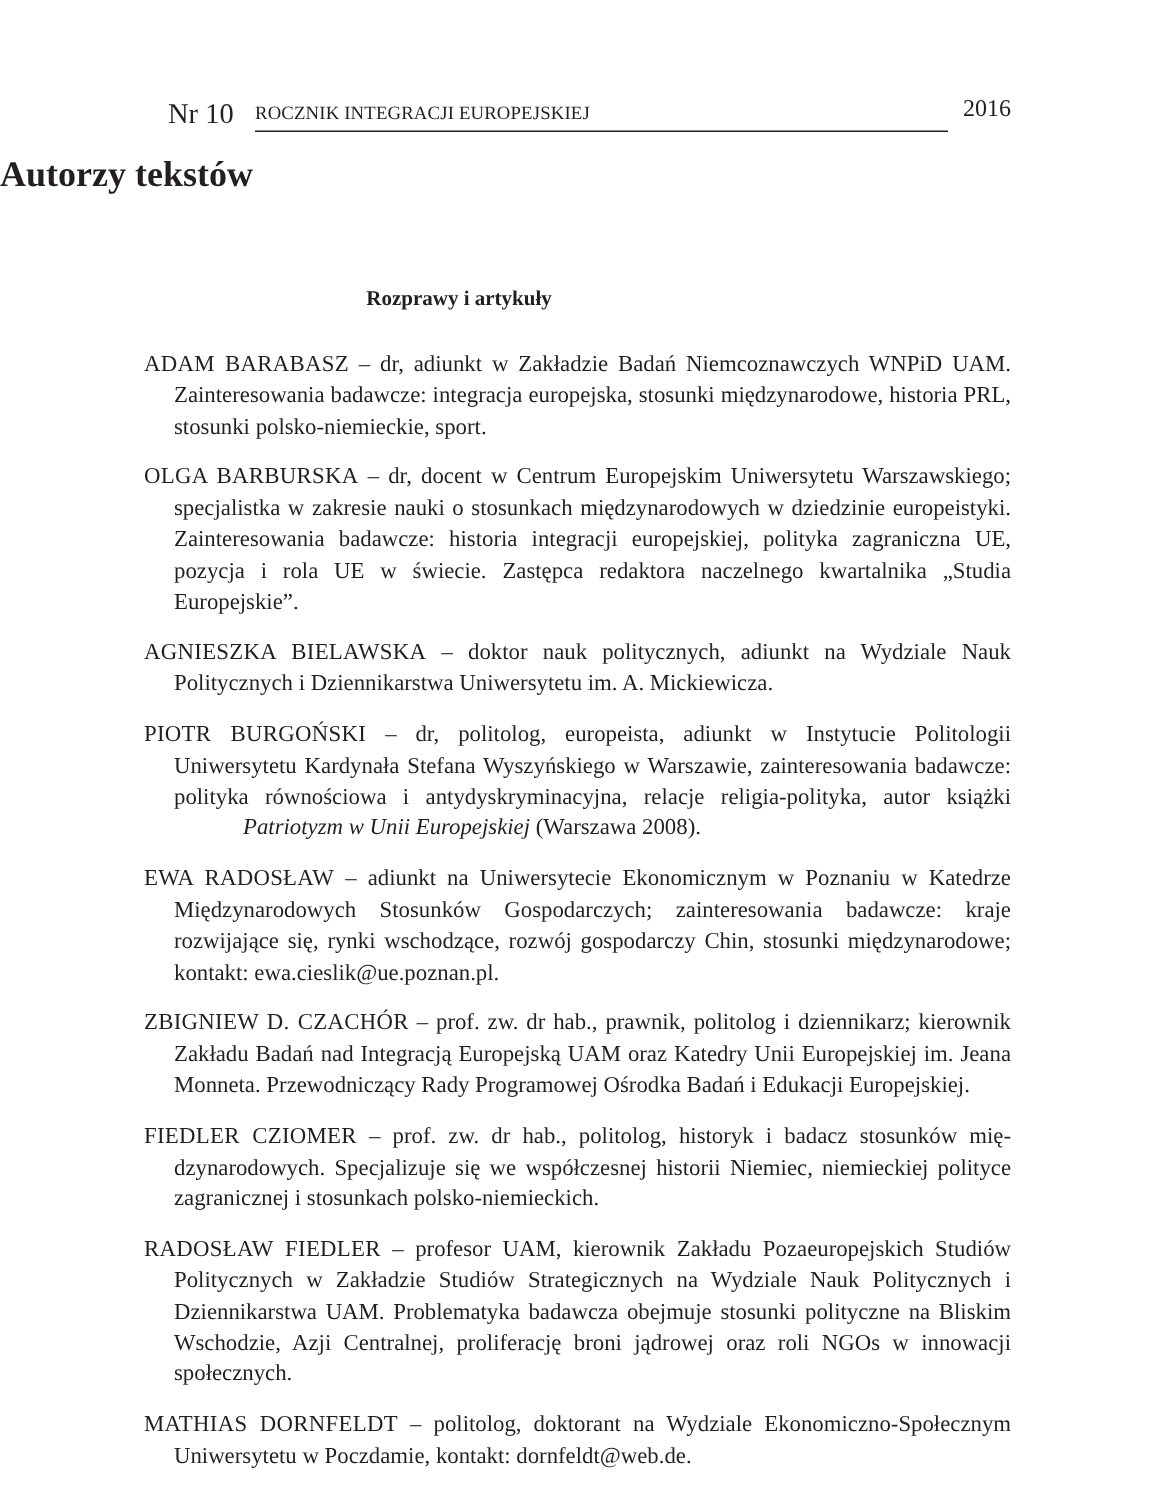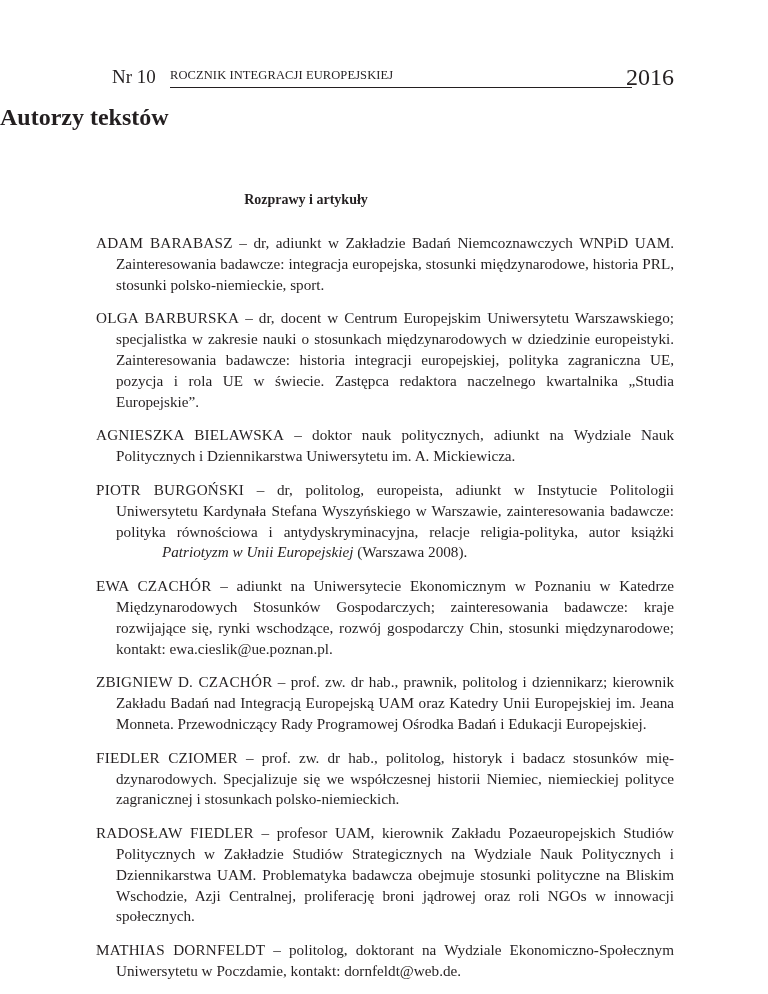--- a/index.html
+++ b/index.html
@@ -1,20 +1,20 @@
 <!DOCTYPE html>
 <html><head>
 <meta charset="utf-8">
 <style>
   html, body { margin: 0; padding: 0; background: #ffffff; }
   body { width: 768px; height: 994px; position: relative; overflow: hidden;
          font-family: "Liberation Serif", "DejaVu Serif", serif; color: #231f20; }
   .header { position: absolute; left: 112px; top: 60px; width: 562px; height: 30px; }
   .hdr-left { position: absolute; left: 0; top: 6px; font-size: 19px; }
-  .hdr-right { position: absolute; right: 0; top: 4px; font-size: 24px; }
+  .hdr-right { position: absolute; right: 0; top: 4px; font-size: 16px; }
   .hdr-rule { position: absolute; left: 58px; right: 42px; top: 27px; border-top: 1px solid #231f20; }
   .hdr-center { position: absolute; left: 58px; right: 42px; top: 8px; text-align: left;
                 font-size: 12.5px; letter-spacing: 0.1px; padding-right: 60px; }
   .title { position: absolute; left: 0; width: 768px; top: 104px; text-align: left;
            font-weight: bold; font-size: 24px; }
   .section { position: absolute; left: 0; width: 612px; top: 192px; text-align: center;
              font-weight: bold; font-size: 14px; }
   .entries { position: absolute; left: 96px; width: 578px; top: 233px; }
   .entry { font-size: 15.2px; line-height: 20.8px; text-align: justify;
            padding-left: 20px; text-indent: -20px; margin: 0 0 13px 0; hyphens: manual; }
@@ -32,18 +32,18 @@
 </div>
 
 <div class="title">Autorzy tekstów</div>
 <div class="section">Rozprawy i artykuły</div>
 
 <div class="entries">
   <p class="entry"><span class="name">ADAM BARABASZ</span><span> – dr, adiunkt w Zakładzie Badań Niemcoznawczych WNPiD UAM. Zainteresowania badawcze: integracja europejska, stosunki międzynarodo­we, historia PRL, stosunki polsko-niemieckie, sport.</span></p>
   <p class="entry"><span class="name">OLGA BARBURSKA</span><span> – dr, docent w Centrum Europejskim Uniwersytetu Warszaw­skiego; specjalistka w zakresie nauki o stosunkach międzynarodowych w dziedzi­nie europeistyki. Zainteresowania badawcze: historia integracji europejskiej, poli­tyka zagraniczna UE, pozycja i rola UE w świecie. Zastępca redaktora naczelnego kwartalnika „Studia Europejskie”.</span></p>
   <p class="entry"><span class="name">AGNIESZKA BIELAWSKA</span><span> – doktor nauk politycznych, adiunkt na Wydziale Nauk Politycznych i Dziennikarstwa Uniwersytetu im. A. Mickiewicza.</span></p>
   <p class="entry"><span class="name">PIOTR BURGOŃSKI</span><span> – dr, politolog, europeista, adiunkt w Instytucie Politologii Uniwersytetu Kardynała Stefana Wyszyńskiego w Warszawie, zainteresowania badawcze: polityka równościowa i antydyskryminacyjna, relacje religia-polityka, autor książki </span><i>Patriotyzm w Unii Europejskiej</i><span> (Warszawa 2008).</span></p>
-  <p class="entry"><span class="name">EWA CZACHÓR</span><span> – adiunkt na Uniwersytecie Ekonomicznym w Poznaniu w Katedrze Międzynarodowych Stosunków Gospodarczych; zainteresowania badawcze: kraje rozwijające się, rynki wschodzące, rozwój gospodarczy Chin, stosunki międzyna­rodowe; kontakt: ewa.cieslik@ue.poznan.pl.</span></p>
+  <p class="entry"><span class="name">EWA RADOSŁAW</span><span> – adiunkt na Uniwersytecie Ekonomicznym w Poznaniu w Katedrze Międzynarodowych Stosunków Gospodarczych; zainteresowania badawcze: kraje rozwijające się, rynki wschodzące, rozwój gospodarczy Chin, stosunki międzyna­rodowe; kontakt: ewa.cieslik@ue.poznan.pl.</span></p>
   <p class="entry"><span class="name">ZBIGNIEW D. CZACHÓR</span><span> – prof. zw. dr hab., prawnik, politolog i dziennikarz; kie­rownik Zakładu Badań nad Integracją Europejską UAM oraz Katedry Unii Euro­pejskiej im. Jeana Monneta. Przewodniczący Rady Programowej Ośrodka Badań i Edukacji Europejskiej.</span></p>
   <p class="entry"><span class="name">FIEDLER CZIOMER</span><span> – prof. zw. dr hab., politolog, historyk i badacz stosunków mię­dzynarodowych. Specjalizuje się we współczesnej historii Niemiec, niemieckiej polityce zagranicznej i stosunkach polsko-niemieckich.</span></p>
   <p class="entry"><span class="name">RADOSŁAW FIEDLER</span><span> – profesor UAM, kierownik Zakładu Pozaeuropejskich Stu­diów Politycznych w Zakładzie Studiów Strategicznych na Wydziale Nauk Politycz­nych i Dziennikarstwa UAM. Problematyka badawcza obejmuje stosunki polityczne na Bliskim Wschodzie, Azji Centralnej, proliferację broni jądrowej oraz roli NGOs w innowacji społecznych.</span></p>
   <p class="entry"><span class="name">MATHIAS DORNFELDT</span><span> – politolog, doktorant na Wydziale Ekonomiczno-Społecz­nym Uniwersytetu w Poczdamie, kontakt: dornfeldt@web.de.</span></p>
 </div>
 
 </body></html>

